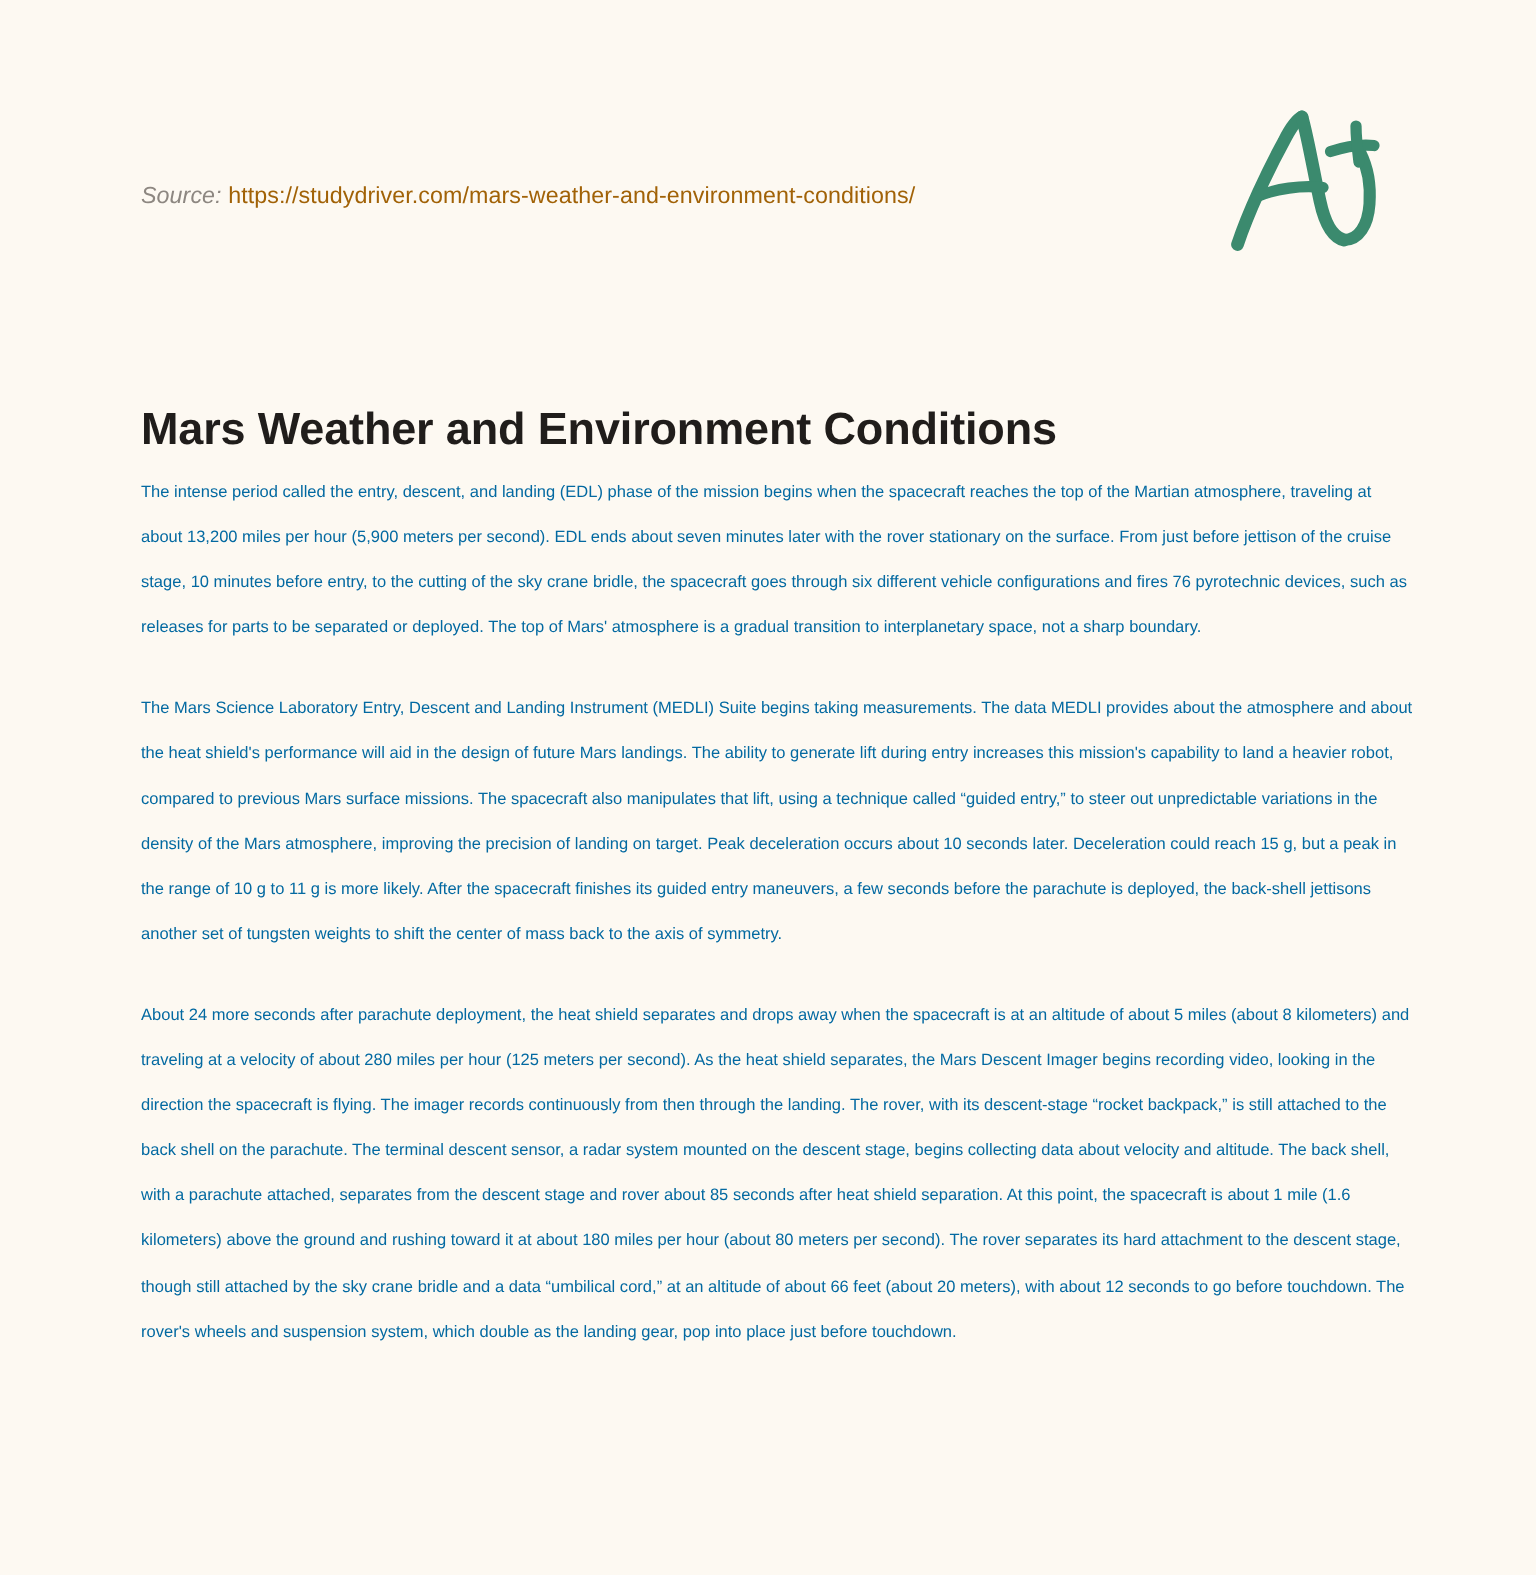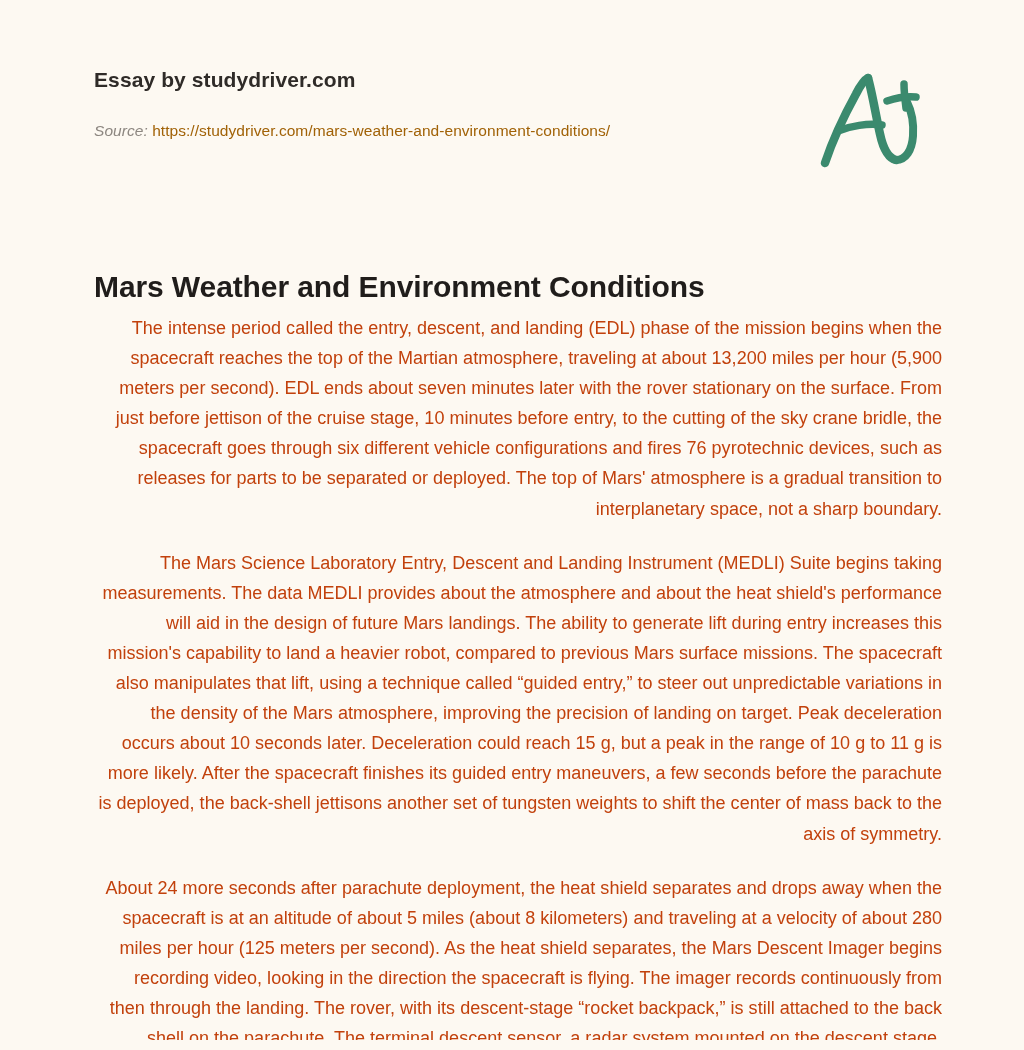--- a/index.html
+++ b/index.html
@@ -92,24 +92,24 @@
   
   .body-copy {
     position: absolute;
     left: 94px;
     top: 313px;
     width: 848px;
   }
 
   .body-copy p {
     margin: 0 0 24px 0;
-    font-size: 18px;
+    font-size: 11px;
     line-height: 30.1px;
-    color: #c2410c;
-    text-align: right;
+    color: #0369a1;
+    text-align: left;
     letter-spacing: 0.01px;
   }
 
   .body-copy p:last-child {
     margin-bottom: 0;
   }
 
   
   .cut-off {
     position: absolute;
@@ -120,21 +120,20 @@
     background: #fdf9f2;
   }
 </style>
 </head>
 <body>
 
 <div class="page">
 
   <div class="header">
 
-    <div class="byline">Essay by studydriver.com</div>
 
     <div class="source-line">
       <span class="source-label">Source: </span><a class="source-url" href="#">https://studydriver.com/mars-weather-and-environment-conditions/</a>
     </div>
 
     <div class="logo">
       <svg viewBox="0 0 120 105" xmlns="http://www.w3.org/2000/svg">
         <g fill="none" stroke="#3b8a6e" stroke-linecap="round" stroke-linejoin="round">
 
           <path d="M13 95 C20 74, 33 46, 44 26 C48 18, 52 12, 56 10" stroke-width="8.5"></path>

